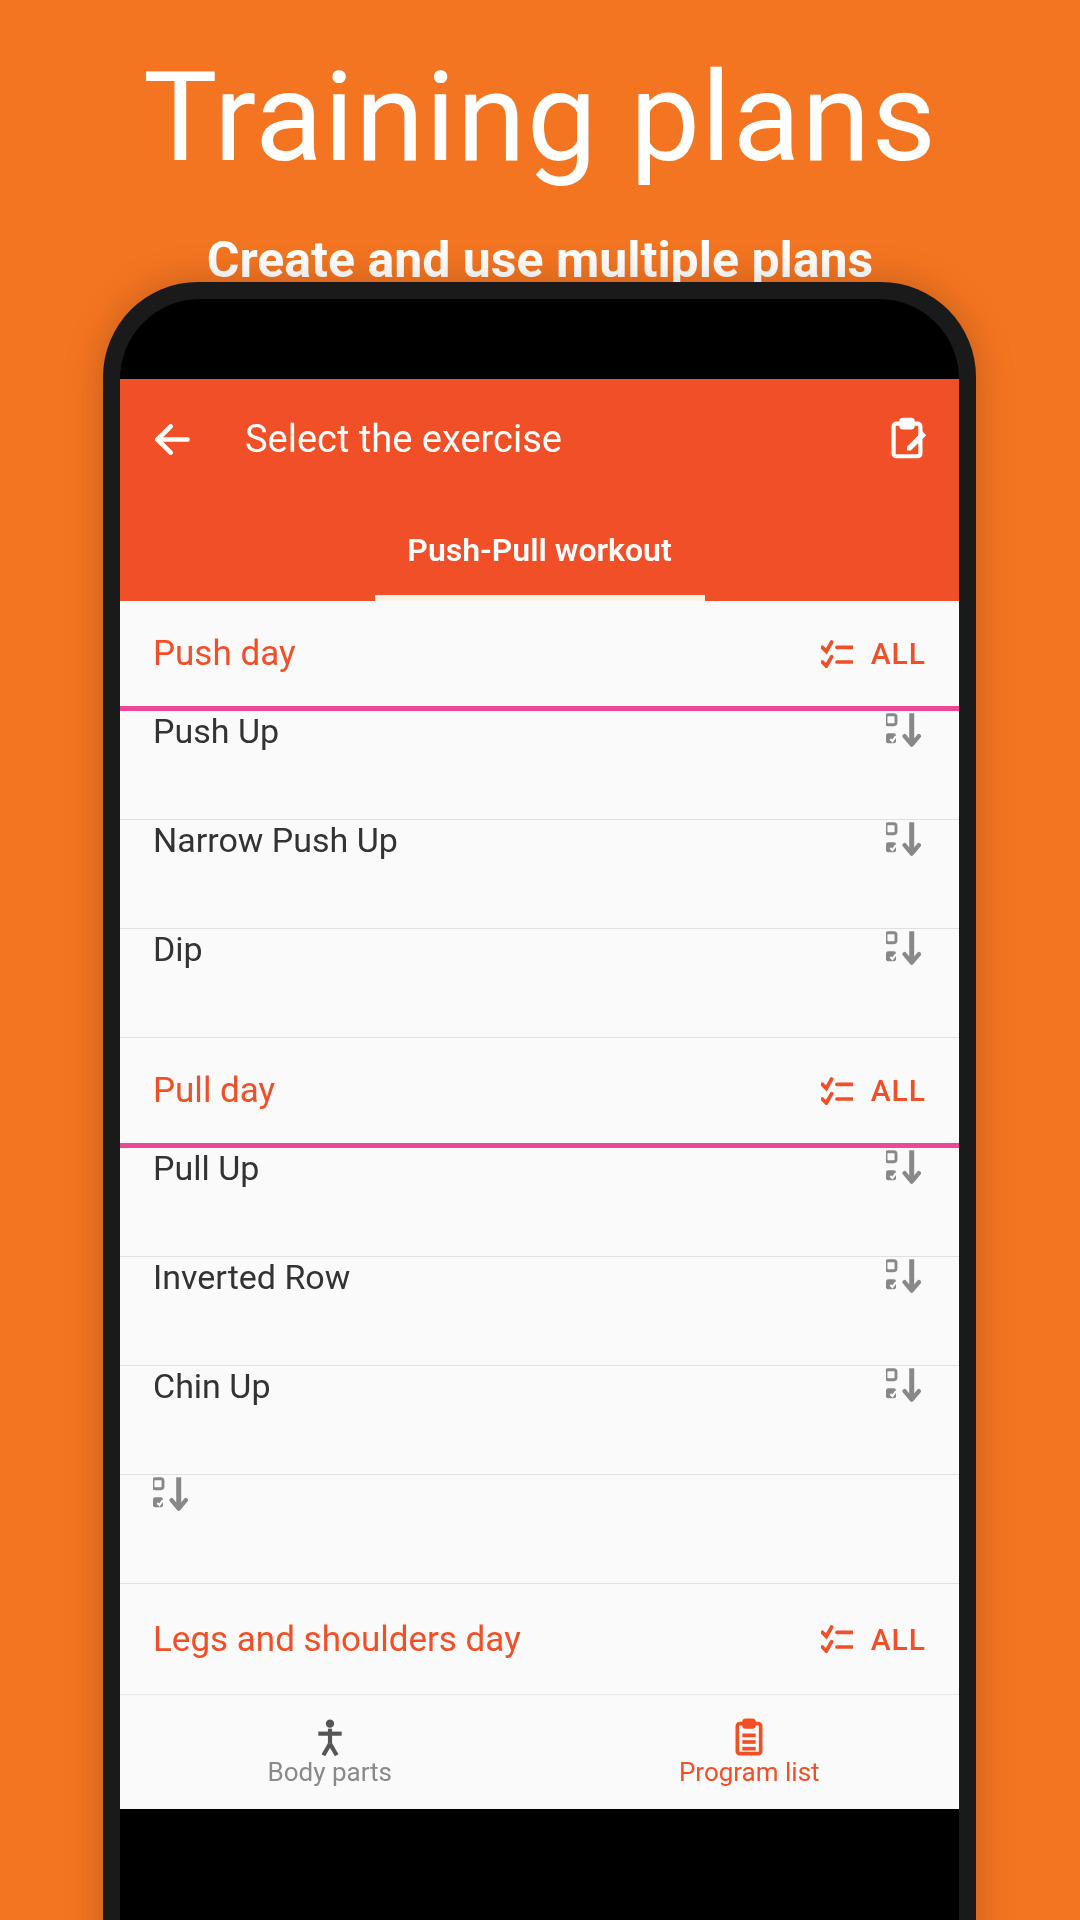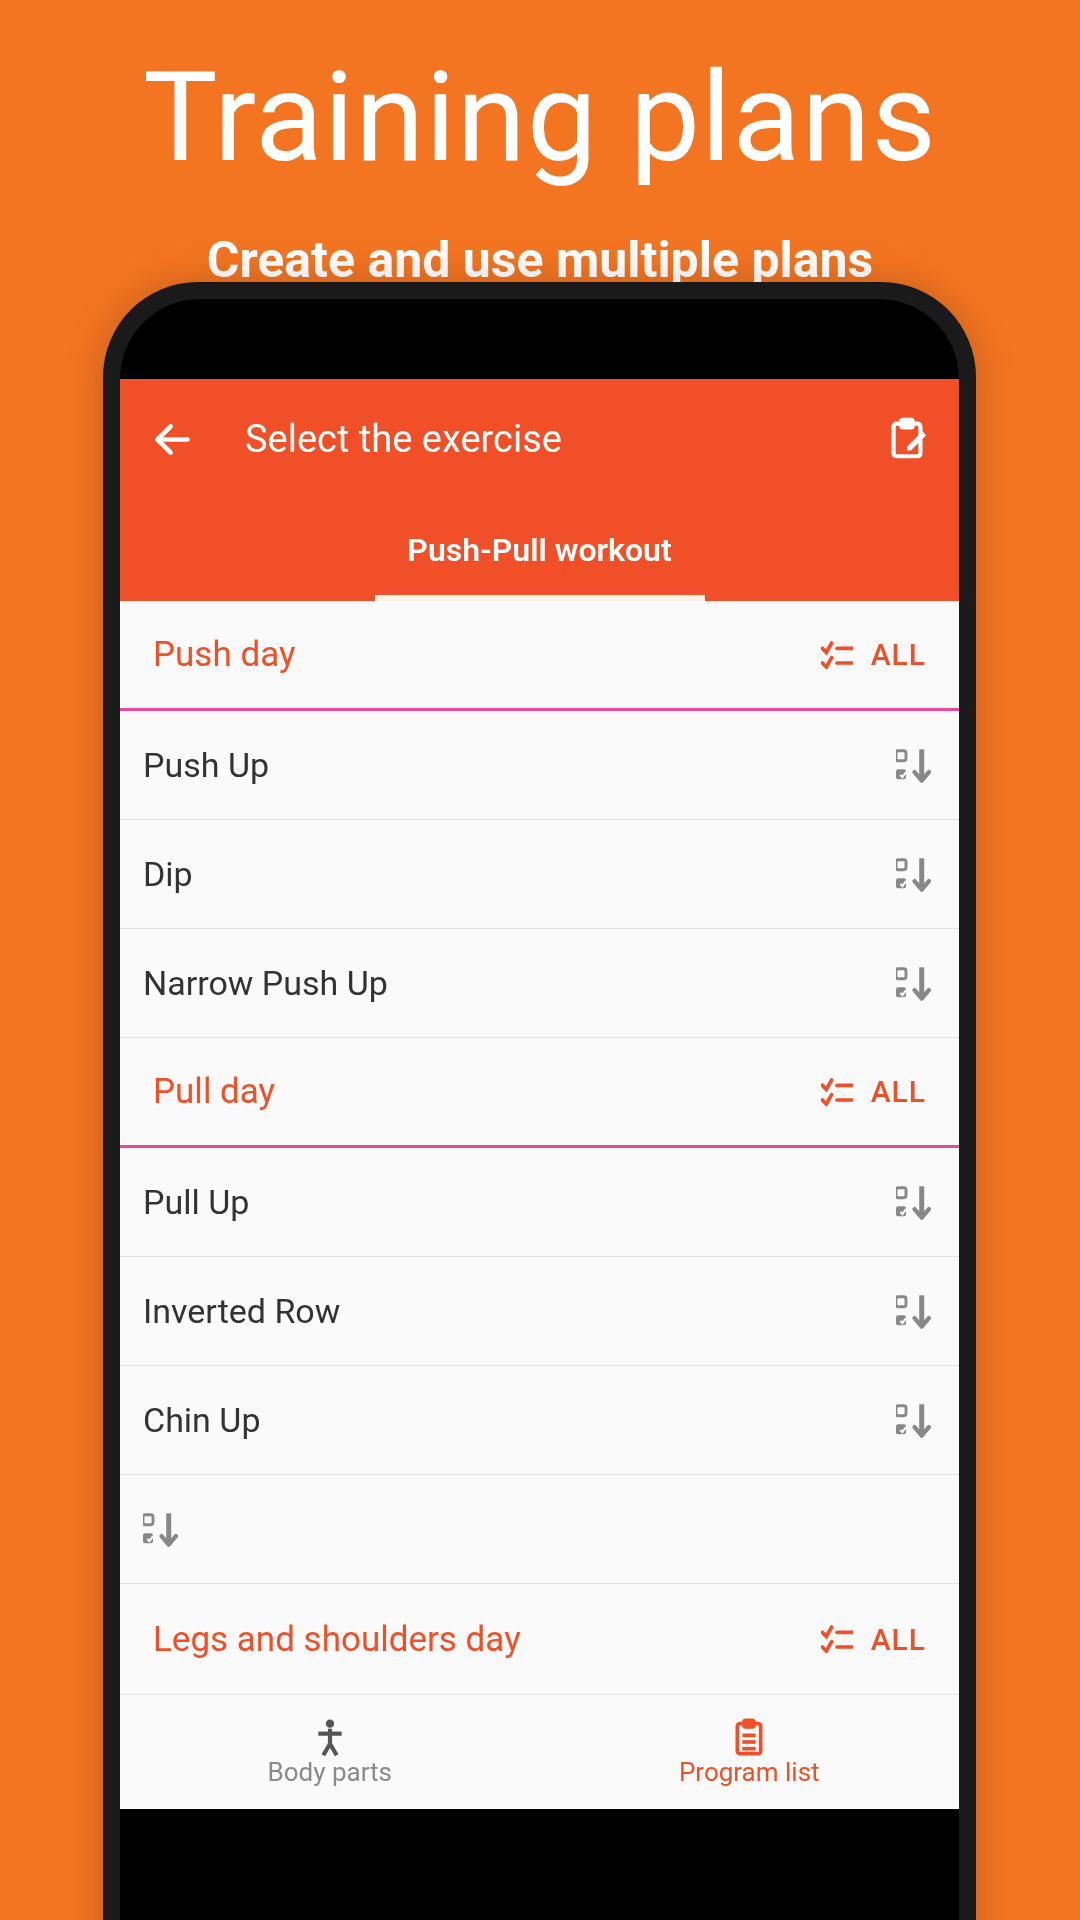--- a/index.html
+++ b/index.html
@@ -110,21 +110,21 @@
     }
     .list {
       background: #fafafa;
     }
     .section-header {
       display: flex;
       align-items: center;
       justify-content: space-between;
       height: 110px;
       padding: 0 33px;
-      border-bottom: 3px solid #ec4899;
+      border-bottom: 5px solid #ec4899;
       background: #fafafa;
     }
     .section-title {
       color: #f14f27;
       font-size: 35px;
       font-weight: 400;
     }
     .section-actions {
       display: flex;
       align-items: center;
@@ -135,24 +135,24 @@
       height: 28px;
     }
     .all-label {
       color: #f14f27;
       font-size: 30px;
       font-weight: 500;
       letter-spacing: 1px;
     }
     .exercise-row {
       display: flex;
-      align-items: center;
+      align-items: flex-start;
       justify-content: space-between;
       height: 109px;
-      padding: 0 23px;
+      padding: 0 33px;
       border-bottom: 1px solid #e0e0e0;
       background: #fafafa;
     }
     .exercise-name {
       color: #333;
       font-size: 34px;
       font-weight: 400;
     }
     .reorder-icon {
       width: 40px;
@@ -234,32 +234,32 @@
             <svg class="reorder-icon" viewBox="0 0 28 24" fill="#888">
               <rect x="0" y="2" width="7" height="7" rx="1.5" fill="none" stroke="#888" stroke-width="2"></rect>
               <rect x="0" y="15" width="7" height="7" rx="1.5"></rect>
               <polyline points="3,19 4.5,20.5 7,17" stroke="#fafafa" stroke-width="1.5" fill="none"></polyline>
               <line x1="18" y1="1" x2="18" y2="23" stroke="#888" stroke-width="3.5"></line>
               <polyline points="13,17 18,23 23,17" stroke="#888" stroke-width="3" fill="none" stroke-linecap="round" stroke-linejoin="round"></polyline>
             </svg>
           </div>
 
           <div class="exercise-row">
+            <div class="exercise-name">Narrow Push Up</div>
+            <svg class="reorder-icon" viewBox="0 0 28 24" fill="#888">
+              <rect x="0" y="2" width="7" height="7" rx="1.5" fill="none" stroke="#888" stroke-width="2"></rect>
+              <rect x="0" y="15" width="7" height="7" rx="1.5"></rect>
+              <polyline points="3,19 4.5,20.5 7,17" stroke="#fafafa" stroke-width="1.5" fill="none"></polyline>
+              <line x1="18" y1="1" x2="18" y2="23" stroke="#888" stroke-width="3.5"></line>
+              <polyline points="13,17 18,23 23,17" stroke="#888" stroke-width="3" fill="none" stroke-linecap="round" stroke-linejoin="round"></polyline>
+            </svg>
+          </div>
+
+          <div class="exercise-row">
             <div class="exercise-name">Dip</div>
-            <svg class="reorder-icon" viewBox="0 0 28 24" fill="#888">
-              <rect x="0" y="2" width="7" height="7" rx="1.5" fill="none" stroke="#888" stroke-width="2"></rect>
-              <rect x="0" y="15" width="7" height="7" rx="1.5"></rect>
-              <polyline points="3,19 4.5,20.5 7,17" stroke="#fafafa" stroke-width="1.5" fill="none"></polyline>
-              <line x1="18" y1="1" x2="18" y2="23" stroke="#888" stroke-width="3.5"></line>
-              <polyline points="13,17 18,23 23,17" stroke="#888" stroke-width="3" fill="none" stroke-linecap="round" stroke-linejoin="round"></polyline>
-            </svg>
-          </div>
-
-          <div class="exercise-row">
-            <div class="exercise-name">Narrow Push Up</div>
             <svg class="reorder-icon" viewBox="0 0 28 24" fill="#888">
               <rect x="0" y="2" width="7" height="7" rx="1.5" fill="none" stroke="#888" stroke-width="2"></rect>
               <rect x="0" y="15" width="7" height="7" rx="1.5"></rect>
               <polyline points="3,19 4.5,20.5 7,17" stroke="#fafafa" stroke-width="1.5" fill="none"></polyline>
               <line x1="18" y1="1" x2="18" y2="23" stroke="#888" stroke-width="3.5"></line>
               <polyline points="13,17 18,23 23,17" stroke="#888" stroke-width="3" fill="none" stroke-linecap="round" stroke-linejoin="round"></polyline>
             </svg>
           </div>
 
           <div class="section-header">

